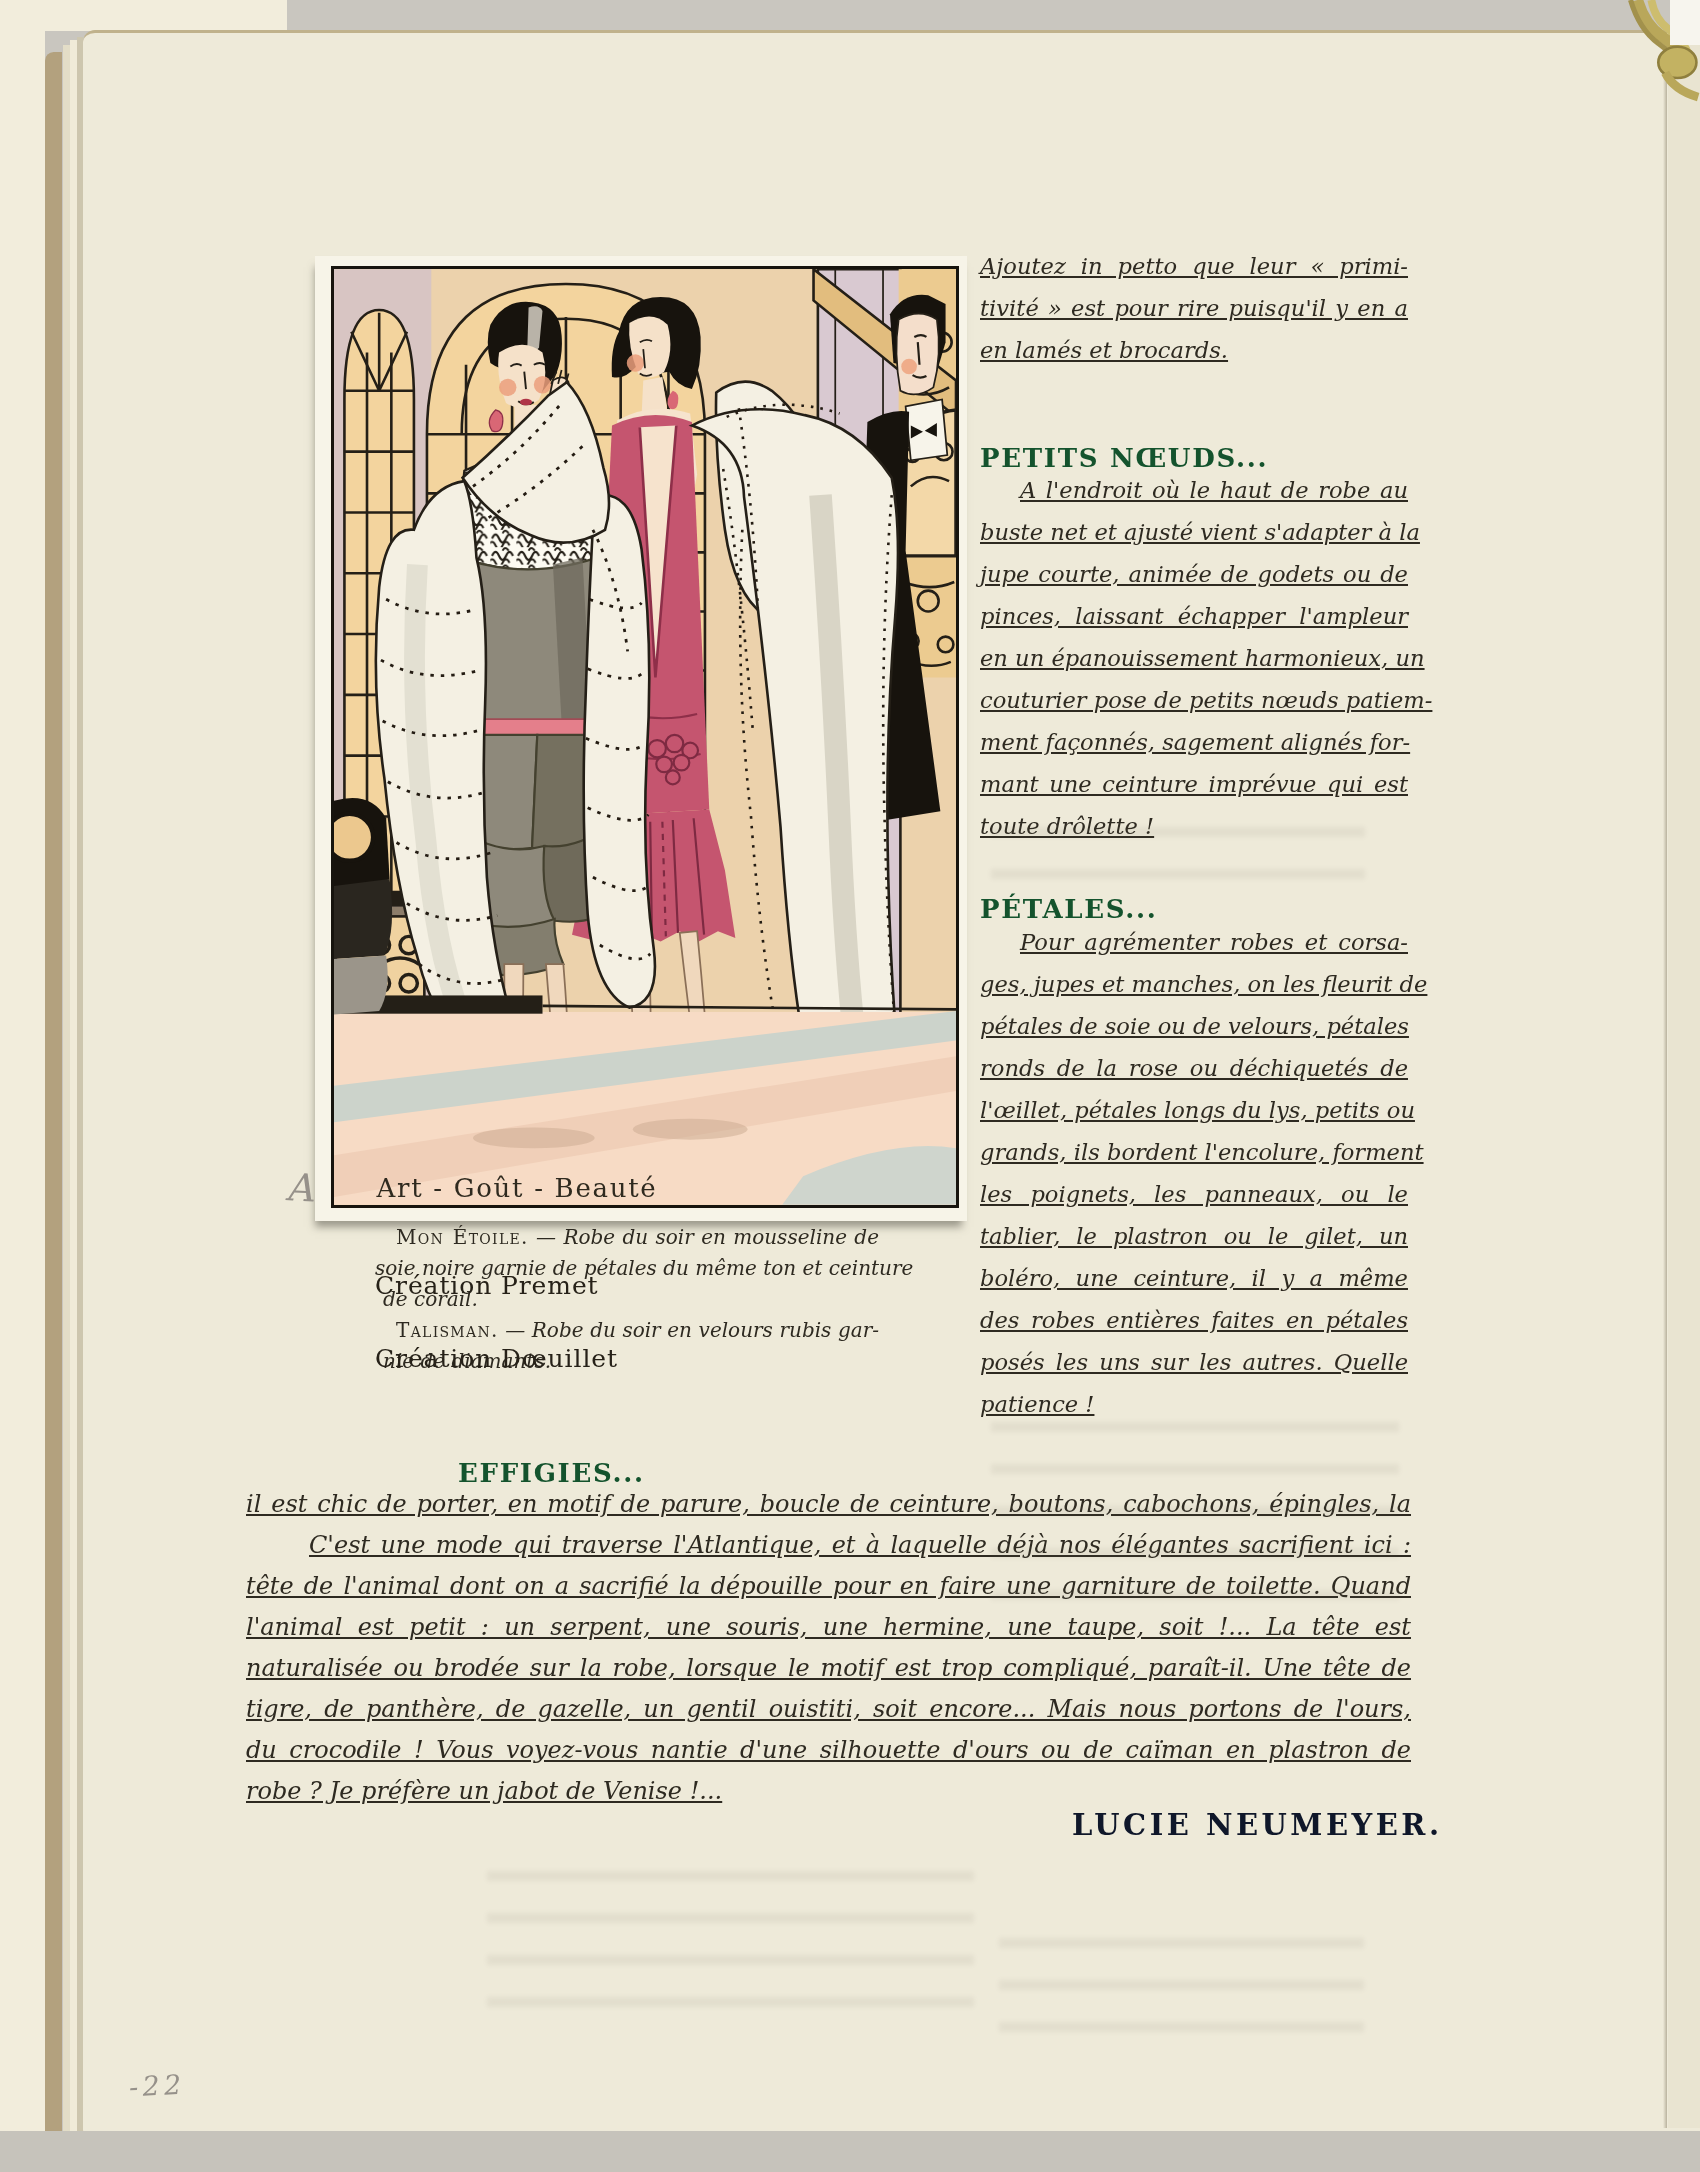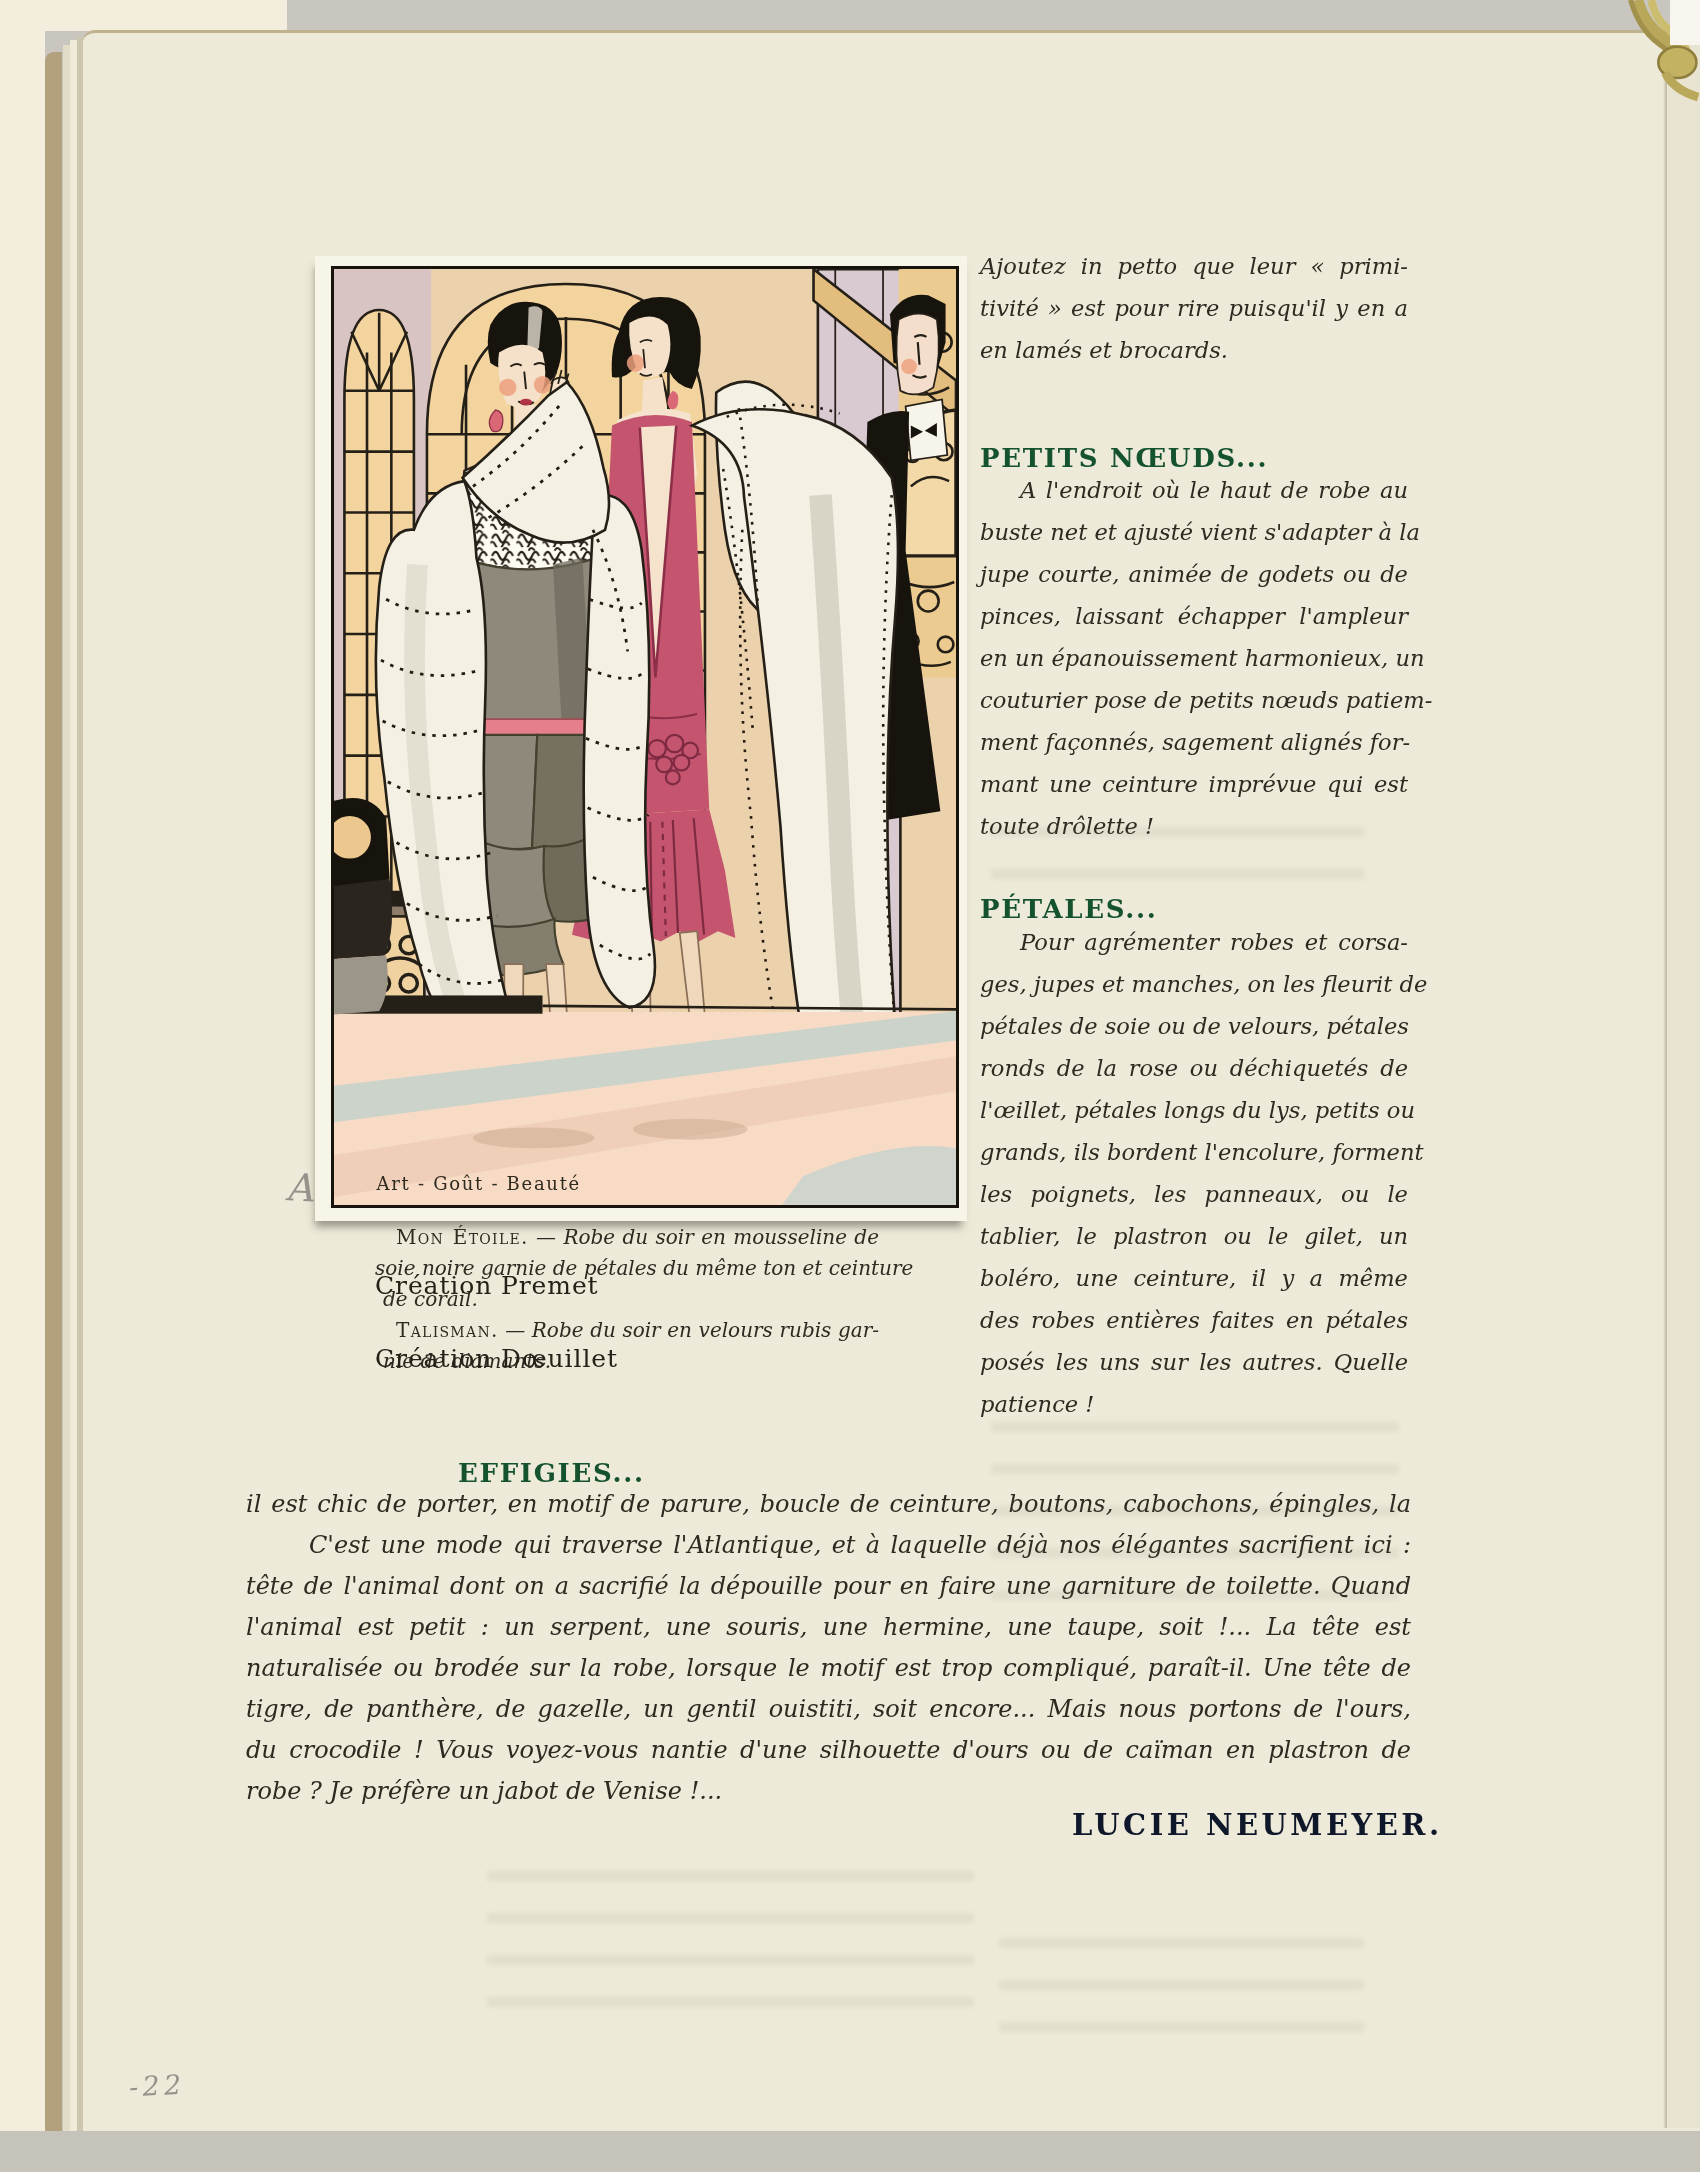--- a/index.html
+++ b/index.html
@@ -21,29 +21,29 @@
   .topleft-cream{position:absolute;left:0;top:0;width:287px;height:31px;background:#f2eddc;}
   
   .tassel{position:absolute;left:1613px;top:0;width:88px;height:130px;}
   .corner-white{position:absolute;left:1670px;top:0;width:30px;height:45px;background:#f7f5ee;}
   
   .plate{position:absolute;left:315px;top:256px;width:652px;height:965px;background:#f7f4e8;
          box-shadow:-2.6px 8.7px 7.8px -2.6px rgba(88,86,74,.55);}
   .artwork{position:absolute;left:15.6px;top:10.4px;width:622px;height:936px;
            border:3.5px solid #17140e;box-sizing:content-box;background:#ecd2ac;}
   .artwork svg{position:absolute;left:0;top:0;}
-  .plate-credit{position:absolute;left:43px;top:904px;font-size:18px;letter-spacing:1.7px;color:#2f2a1f;}
+  .plate-credit{position:absolute;left:43px;top:904px;font-size:26px;letter-spacing:1.7px;color:#2f2a1f;}
   
   .pencil{position:absolute;color:#96918a;font-style:italic;}
   .pencil-a{left:289px;top:1166px;font-size:38px;transform:rotate(3deg);}
   .pencil-pg{left:129px;top:2070px;font-size:27px;letter-spacing:4.3px;transform:rotate(-3deg);}
   
   .ital{font-style:italic;}
   .rightcol{position:absolute;left:980px;width:428px;}
-  .line{font-size:22.6px;font-style:italic;line-height:42px;text-align:justify;text-align-last:justify;white-space:nowrap;}
+  .line{font-size:22.6px;font-style:italic;line-height:42px;text-align:justify;text-align-last:justify;white-space:nowrap;text-decoration:underline;}
   .line.last{text-align-last:left;white-space:normal;}
   .line.indent{padding-left:40px;}
   .heading{position:absolute;font-size:26px;font-weight:700;letter-spacing:1.7px;color:#14532d;font-style:normal;margin-top:28px;}
   .bigpara{position:absolute;left:246px;top:1484px;width:1165px;}
   .bigpara .line{font-size:24px;line-height:41px;}
   .bigpara .line.indent{padding-left:63px;}
   .signature{position:absolute;left:1072px;top:1808px;font-size:29px;font-weight:700;letter-spacing:3.5px;color:#0f172a;}
   
   .caption{position:absolute;left:375px;width:504px;}
   .cap-line{font-size:20px;font-style:italic;line-height:31px;text-align:justify;text-align-last:justify;white-space:nowrap;}

